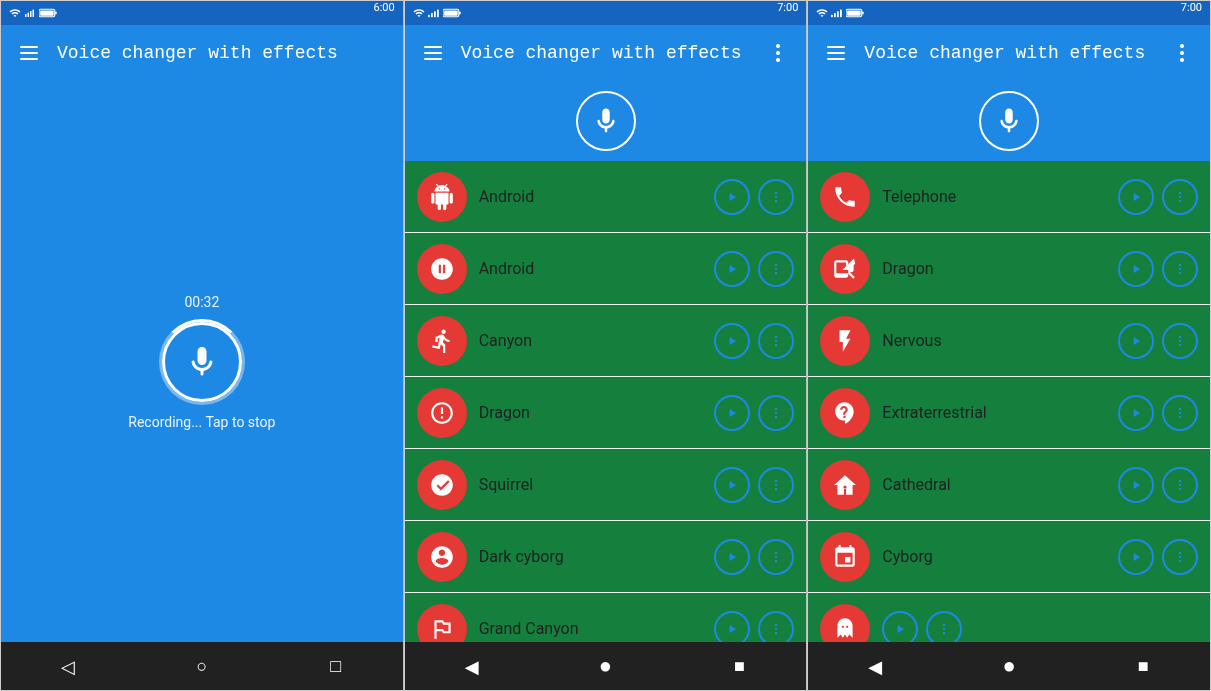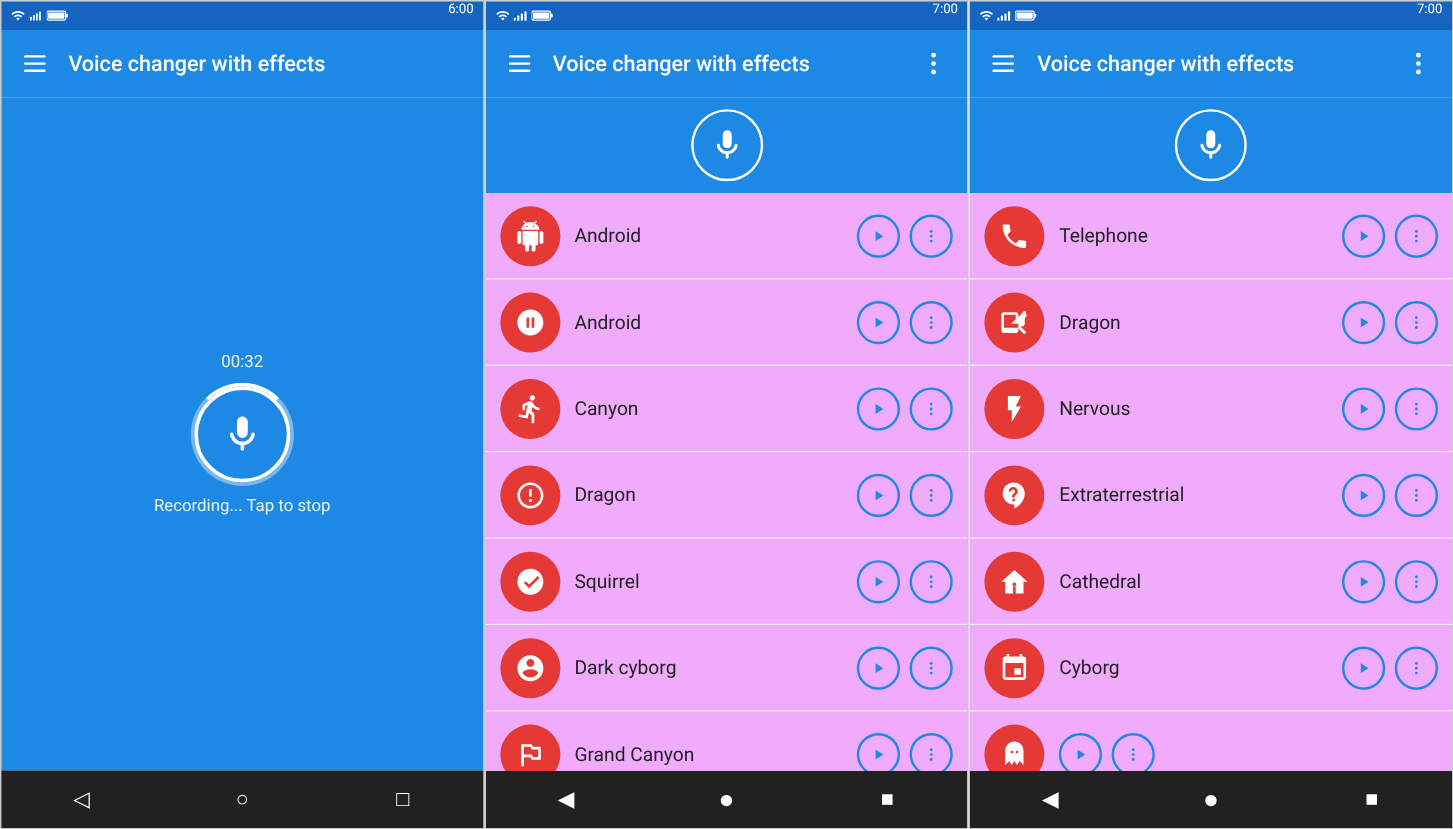--- a/index.html
+++ b/index.html
@@ -49,20 +49,21 @@
 
     
     .app-bar {
       background: #1E88E5;
       color: white;
       height: 56px;
       display: flex;
       align-items: center;
       padding: 0 16px;
       gap: 16px;
+      font-family: Liberation Mono, monospace;
     }
     .app-bar .title {
       font-size: 18px;
       font-weight: 500;
       flex: 1;
     }
     .hamburger-icon, .more-icon {
       width: 24px;
       height: 24px;
       display: flex;
@@ -144,21 +145,21 @@
       border: 2px solid white;
       display: flex;
       align-items: center;
       justify-content: center;
     }
 
     
     .effects-list {
       flex: 1;
       overflow-y: auto;
-      background: #f0abfc;
+      background: #15803d;
     }
     .effect-item {
       display: flex;
       align-items: center;
       padding: 8px 12px;
       border-bottom: 1px solid #f0f0f0;
       gap: 12px;
       height: 72px;
     }
     .effect-icon {

